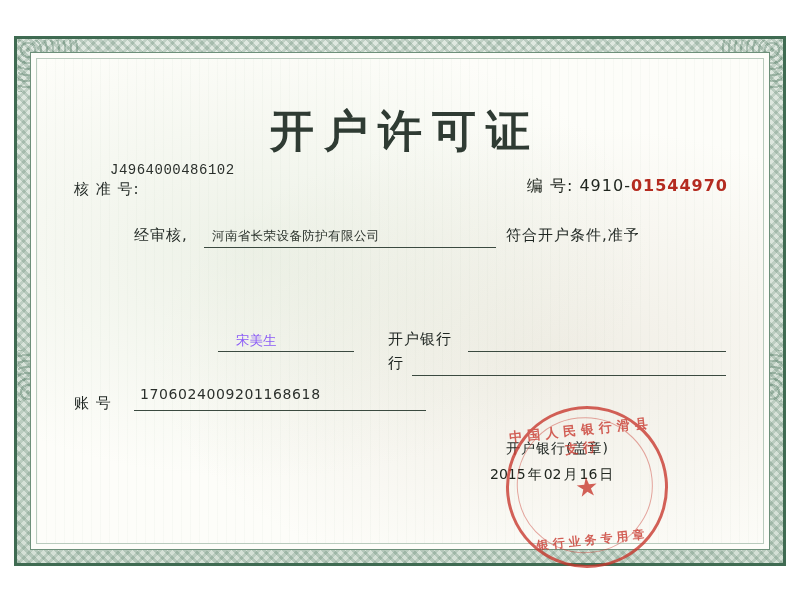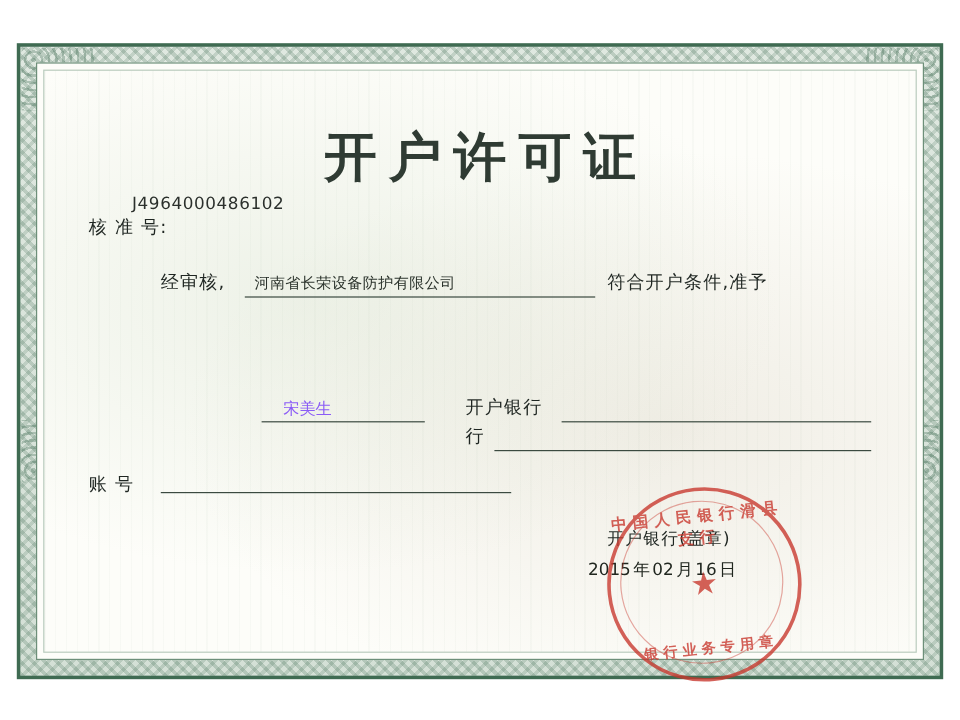--- a/index.html
+++ b/index.html
@@ -118,20 +118,21 @@
     color: #8b5cf6;
   }
 
   .num-left {
     position: absolute;
     left: 74px;
     top: 104px;
     font-size: 14px;
     color: #2b302c;
     letter-spacing: 0.5px;
+    font-family: Liberation Mono, monospace;
   }
   .approve-label {
     position: absolute;
     left: 38px;
     top: 122px;
   }
 
   .code-row {
     position: absolute;
     right: 36px;
@@ -281,39 +282,44 @@
   <div class="border-inner-thin"></div>
   <div class="guilloche"></div>
 
   <div class="content">
 
     <div class="title">开户许可证</div>
 
     <div class="num-left hand">J4964000486102</div>
     <div class="approve-label label-cn">核 准 号:</div>
 
+    <div class="code-row">
+      <span>编 号:</span>
+      <span>4910-</span><span class="code-red">01544970</span>
+    </div>
 
     <div class="line1">
       <span class="l1-a label-cn">经审核,</span>
       <span class="l1-blank"></span>
       <span class="l1-company hand">河南省长荣设备防护有限公司</span>
       <span class="l1-b label-cn">符合开户条件,准予</span>
     </div>
 
 
     <div class="line3-left-blank"></div>
     <div class="line3-left-value hand">宋美生</div>
 
     <div class="line3-right-label label-cn">开户银行</div>
     <div class="line3-right-blank"></div>
     <div class="line3-right-line2label label-cn">行</div>
     <div class="line3-right-blank2"></div>
 
     <div class="acct-label label-cn">账 号</div>
     <div class="acct-blank"></div>
+    <div class="acct-value hand">1706024009201168618</div>
 
     <div class="issuer-label label-cn">开户银行(盖章)</div>
 
     <div class="issue-date">
       <span class="v">2015</span><span>年</span><span class="v">02</span><span>月</span><span class="v">16</span><span>日</span>
     </div>
 
     <div class="seal">
       <div class="seal-inner-ring"></div>
       <div class="arc-top">中国人民银行滑县支行</div>

